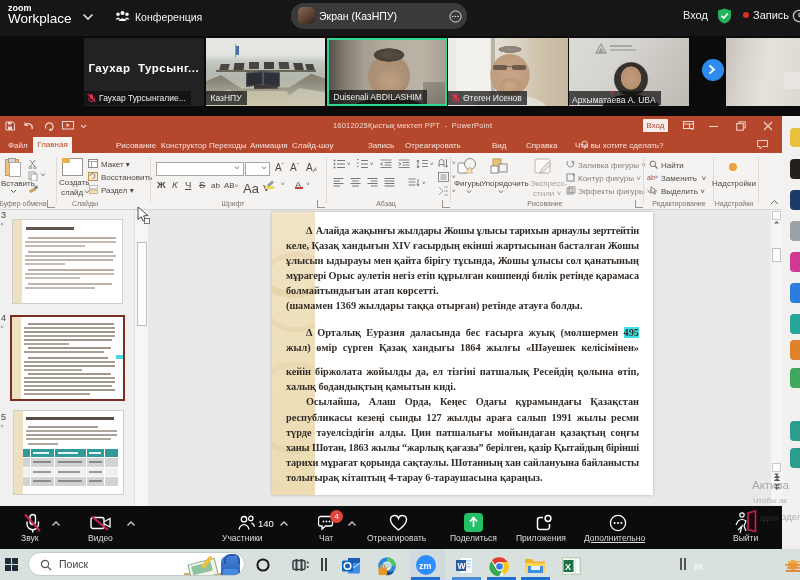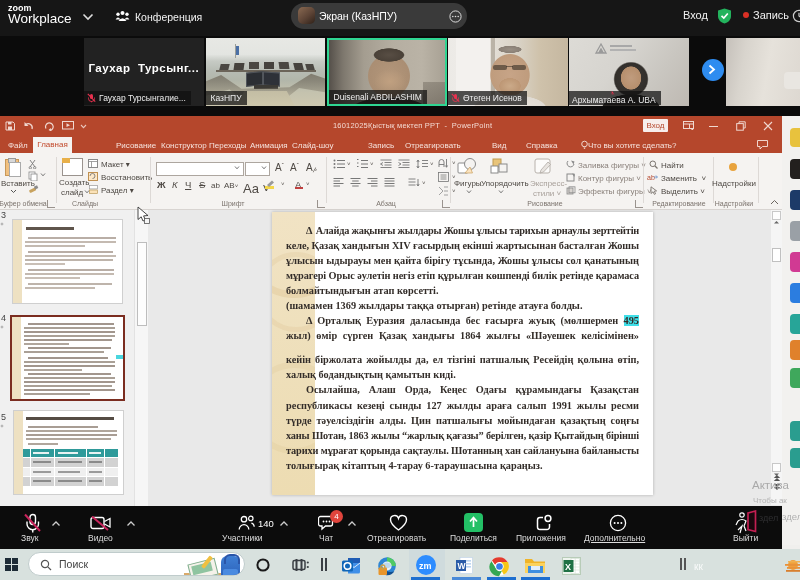--- a/index.html
+++ b/index.html
@@ -201,21 +201,21 @@
     <div class="ab" style="left:250px;top:4px;">Анимация</div>
     <div class="ab" style="left:292px;top:4px;">Слайд-шоу</div>
     <div class="ab" style="left:368px;top:4px;">Запись</div>
     <div class="ab" style="left:405px;top:4px;">Отреагировать</div>
     <div class="ab" style="left:492px;top:4px;">Вид</div>
     <div class="ab" style="left:526px;top:4px;">Справка</div>
     <svg class="ab" style="left:580px;top:3px;" width="9" height="11" viewBox="0 0 9 11">
         <circle cx="4.5" cy="4" r="2.8" fill="none" stroke="#f6e3dd" stroke-width="0.9"></circle>
         <path d="M3.5 7 h2 M3.8 8.5 h1.4" stroke="#f6e3dd" stroke-width="0.8"></path>
       </svg>
-    <div class="ab" style="left:588px;top:4px;">Что вы хотите сделать?</div>
+    <div class="ab" style="left:575px;top:4px;">Что вы хотите сделать?</div>
     <svg class="ab" style="left:757px;top:3px;" width="11" height="10" viewBox="0 0 11 10">
         <path d="M0.5 0.5 h10 v6 h-5 l-2.5 2.5 v-2.5 h-2.5 z" fill="none" stroke="#f6e3dd" stroke-width="0.9"></path>
       </svg>
   </div>
 
   <div class="ab" style="left:0;top:36.5px;width:782px;height:57.5px;background:#f5f3f1;border-bottom:1px solid #d8d4d1;box-sizing:border-box;font-size:8px;color:#4e4944;">
 
     <div class="ab" style="left:5px;top:5px;width:16px;height:19px;">
       <div class="ab" style="left:0;top:1px;width:12px;height:15px;background:#f0c080;border:1px solid #c89858;"></div>
       <div class="ab" style="left:3px;top:0px;width:6px;height:3px;background:#d8d8d8;border:1px solid #999;"></div>
@@ -519,21 +519,21 @@
     <div class="ab" style="left:-16px;top:40px;width:70px;height:70px;border-radius:50%;border:5px solid rgba(210,180,120,0.18);"></div>
     <div class="ab" style="left:-24px;top:150px;width:80px;height:80px;border-radius:50%;border:6px solid rgba(210,180,120,0.15);"></div>
   </div>
   <div id="slidetext" class="ab" style="left:14px;top:10.5px;width:353px;font-family:'Liberation Serif',serif;font-weight:bold;font-size:10.3px;line-height:15.1px;color:#332d29;">
     <div class="ln" style="letter-spacing:-0.216px;"><span class="ind"></span><span style="margin-right:3.5px;">Δ</span>Алайда жақынғы жылдары Жошы ұлысы тарихын арнаулы зерттейтін</div>
     <div class="ln" style="letter-spacing:-0.036px;">келе, Қазақ хандығын XIV ғасырдың екінші жартысынан басталған Жошы</div>
     <div class="ln" style="word-spacing:0.16px;">ұлысын ыдырауы мен қайта бірігу тұсында, Жошы ұлысы сол қанатының</div>
     <div class="ln" style="letter-spacing:-0.077px;">мұрагері Орыс әулетін негіз етіп құрылған көшпенді билік ретінде қарамаса</div>
     <div class="ln">болмайтындығын атап көрсетті.</div>
     <div class="ln">(шамамен 1369 жылдары таққа отырған) ретінде атауға болды.</div>
-    <div class="ln" style="word-spacing:2.74px;"><span class="ind"></span>Δ Орталық Еуразия даласында бес ғасырға жуық (мөлшермен <span style="background:#3fdfe8;">495</span></div>
+    <div class="ln" style="word-spacing:2.74px;margin-top:12px;"><span class="ind"></span>Δ Орталық Еуразия даласында бес ғасырға жуық (мөлшермен <span style="background:#3fdfe8;">495</span></div>
     <div class="ln" style="word-spacing:3.07px;">жыл) өмір сүрген Қазақ хандығы 1864 жылғы «Шәуешек келісімінен»</div>
     <div class="ln" style="word-spacing:1.54px;margin-top:9px;">кейін біржолата жойылды да, ел тізгіні патшалық Ресейдің қолына өтіп,</div>
     <div class="ln">халық бодандықтың қамытын киді.</div>
     <div class="ln" style="word-spacing:6.27px;"><span class="ind"></span>Осылайша, Алаш Орда, Кеңес Одағы құрамындағы Қазақстан</div>
     <div class="ln" style="word-spacing:2.32px;">республикасы кезеңі сынды 127 жылды араға салып 1991 жылы ресми</div>
     <div class="ln" style="word-spacing:2.41px;">түрде тәуелсіздігін алды. Цин патшалығы мойындаған қазақтың соңғы</div>
     <div class="ln" style="letter-spacing:-0.157px;">ханы Шотан, 1863 жылы “жарлық қағазы” берілген, қазір Қытайдың бірінші</div>
     <div class="ln" style="letter-spacing:-0.120px;">тарихи мұрағат қорында сақтаулы. Шотанның хан сайлануына байланысты</div>
     <div class="ln">толығырақ кітаптың 4-тарау 6-тараушасына қараңыз.</div>
   </div>

